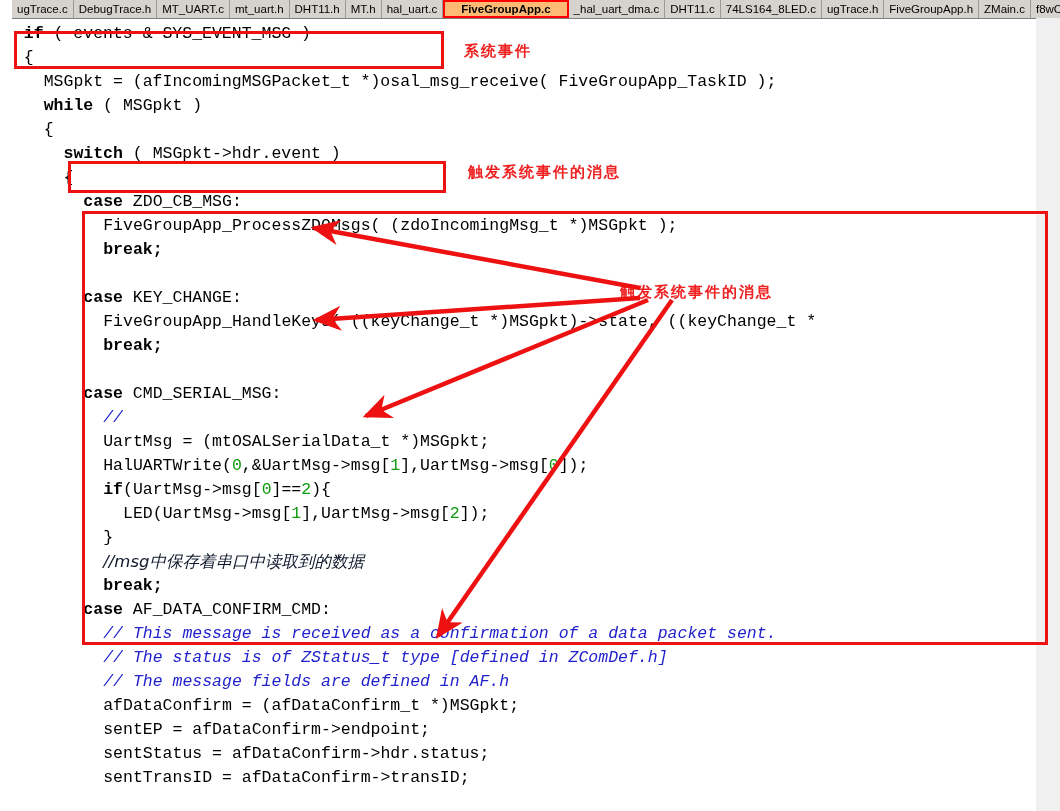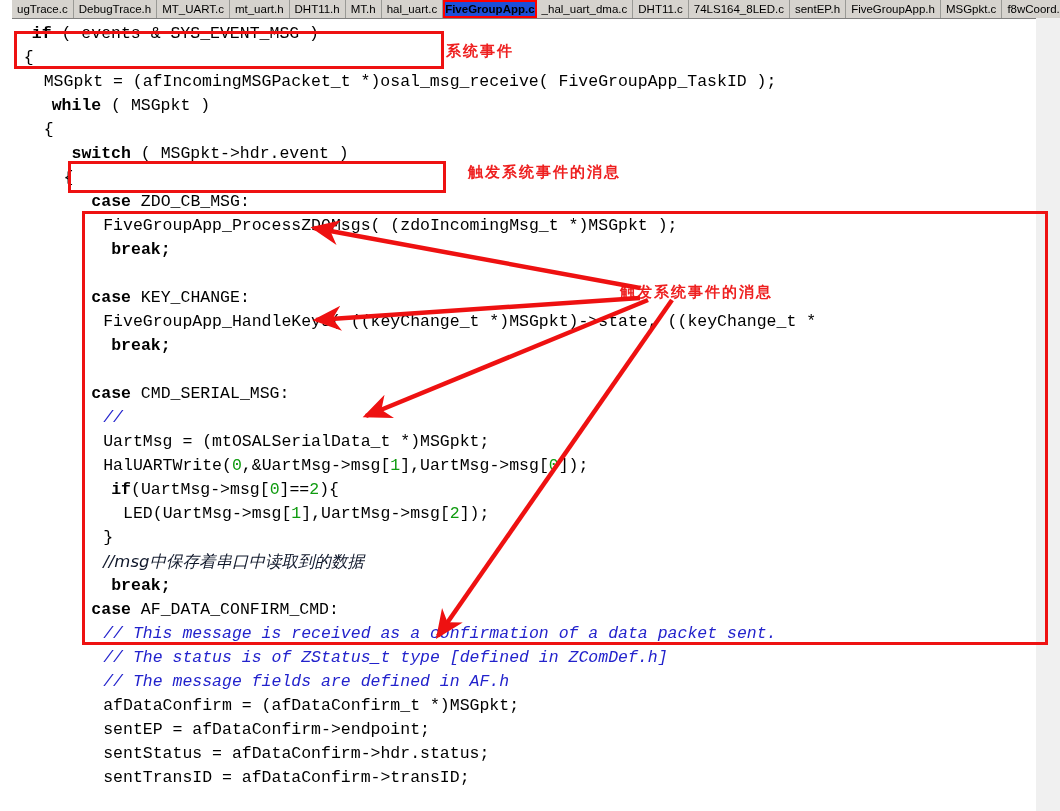--- a/index.html
+++ b/index.html
@@ -15,37 +15,37 @@
     background:#d6d3ce;border-bottom:1px solid #808080;
     display:flex;align-items:stretch;overflow:hidden;
     font-family:"Liberation Sans","DejaVu Sans",sans-serif;
   }
   .tab{
     display:flex;align-items:center;padding:0 5px;
     font-size:11.5px;color:#000;white-space:nowrap;
     border-right:1px solid #9a9a96;background:#d6d3ce;flex:0 0 auto;
   }
   .tab.active{
-    background:#1d4ed8;font-weight:bold;
-    border:2px solid #ff0000;padding:0 0;
+    background:#fdba74;font-weight:bold;
+    border:2px solid #ff0000;padding:0 16px;
   }
 
   
   .right-gutter{
     position:absolute;right:0;top:18px;width:24px;height:793px;background:#f0f0f0;
   }
 
   
   .code{
     position:absolute;left:0;top:18px;width:1060px;height:793px;
     font-size:16.5px;line-height:24px;white-space:pre;color:#111;
     letter-spacing:0px;
   }
   .ln{position:absolute;left:0;white-space:pre;}
-  .kw{font-weight:bold;color:#000;margin-left:8px;}
+  .kw{font-weight:bold;color:#000;}
   .id{color:#000000;}
   .num{color:#0f9b0f;}
   .cmt{color:#2222cc;font-style:italic;}
   .cmt-cn{color:#0f172a;font-style:italic;font-family:"DejaVu Sans","Liberation Sans",sans-serif;}
 
   
   .rbox{position:absolute;border:3px solid #ee1111;box-sizing:border-box;pointer-events:none;}
 
   
   .cn-note{
@@ -66,38 +66,38 @@
       <div class="tab">DebugTrace.h</div>
       <div class="tab">MT_UART.c</div>
       <div class="tab">mt_uart.h</div>
       <div class="tab">DHT11.h</div>
       <div class="tab">MT.h</div>
       <div class="tab">hal_uart.c</div>
       <div class="tab active">FiveGroupApp.c</div>
       <div class="tab">_hal_uart_dma.c</div>
       <div class="tab">DHT11.c</div>
       <div class="tab">74LS164_8LED.c</div>
-      <div class="tab">sentEP.h</div>
+      <div class="tab">ugTrace.h</div>
       <div class="tab">FiveGroupApp.h</div>
-      <div class="tab">MSGpkt.c</div>
+      <div class="tab">ZMain.c</div>
       <div class="tab">f8wCoord.cfg</div>
     </div>
 
   <div class="right-gutter"></div>
 
   <div class="code" id="code"><div class="ln" style="top: 4px; left: 23.84px;"><span class="kw">if</span><span class="id"> ( events &amp; SYS_EVENT_MSG )</span></div><div class="ln" style="top: 28px; left: 23.84px;"><span class="id">{</span></div><div class="ln" style="top: 52px; left: 43.68px;"><span class="id">MSGpkt = (afIncomingMSGPacket_t *)osal_msg_receive( FiveGroupApp_TaskID );</span></div><div class="ln" style="top: 76px; left: 43.68px;"><span class="kw">while</span><span class="id"> ( MSGpkt )</span></div><div class="ln" style="top: 100px; left: 43.68px;"><span class="id">{</span></div><div class="ln" style="top: 124px; left: 63.52px;"><span class="kw">switch</span><span class="id"> ( MSGpkt-&gt;hdr.event )</span></div><div class="ln" style="top: 148px; left: 63.52px;"><span class="id">{</span></div><div class="ln" style="top: 172px; left: 83.36px;"><span class="kw">case</span><span class="id"> ZDO_CB_MSG:</span></div><div class="ln" style="top: 196px; left: 103.2px;"><span class="id">FiveGroupApp_ProcessZDOMsgs( (zdoIncomingMsg_t *)MSGpkt );</span></div><div class="ln" style="top: 220px; left: 103.2px;"><span class="kw">break;</span></div><div class="ln" style="top: 244px; left: 4px;"></div><div class="ln" style="top: 268px; left: 83.36px;"><span class="kw">case</span><span class="id"> KEY_CHANGE:</span></div><div class="ln" style="top: 292px; left: 103.2px;"><span class="id">FiveGroupApp_HandleKeys( ((keyChange_t *)MSGpkt)-&gt;state, ((keyChange_t *</span></div><div class="ln" style="top: 316px; left: 103.2px;"><span class="kw">break;</span></div><div class="ln" style="top: 340px; left: 4px;"></div><div class="ln" style="top: 364px; left: 83.36px;"><span class="kw">case</span><span class="id"> CMD_SERIAL_MSG:</span></div><div class="ln" style="top: 388px; left: 103.2px;"><span class="cmt">//</span></div><div class="ln" style="top: 412px; left: 103.2px;"><span class="id">UartMsg = (mtOSALSerialData_t *)MSGpkt;</span></div><div class="ln" style="top: 436px; left: 103.2px;"><span class="id">HalUARTWrite(</span><span class="num">0</span><span class="id">,&amp;UartMsg-&gt;msg[</span><span class="num">1</span><span class="id">],UartMsg-&gt;msg[</span><span class="num">0</span><span class="id">]);</span></div><div class="ln" style="top: 460px; left: 103.2px;"><span class="kw">if</span><span class="id">(UartMsg-&gt;msg[</span><span class="num">0</span><span class="id">]==</span><span class="num">2</span><span class="id">){</span></div><div class="ln" style="top: 484px; left: 123.04px;"><span class="id">LED(UartMsg-&gt;msg[</span><span class="num">1</span><span class="id">],UartMsg-&gt;msg[</span><span class="num">2</span><span class="id">]);</span></div><div class="ln" style="top: 508px; left: 103.2px;"><span class="id">}</span></div><div class="ln" style="top: 532px; left: 103.2px;"><span class="cmt-cn">//msg中保存着串口中读取到的数据</span></div><div class="ln" style="top: 556px; left: 103.2px;"><span class="kw">break;</span></div><div class="ln" style="top: 580px; left: 83.36px;"><span class="kw">case</span><span class="id"> AF_DATA_CONFIRM_CMD:</span></div><div class="ln" style="top: 604px; left: 103.2px;"><span class="cmt">// This message is received as a confirmation of a data packet sent.</span></div><div class="ln" style="top: 628px; left: 103.2px;"><span class="cmt">// The status is of ZStatus_t type [defined in ZComDef.h]</span></div><div class="ln" style="top: 652px; left: 103.2px;"><span class="cmt">// The message fields are defined in AF.h</span></div><div class="ln" style="top: 676px; left: 103.2px;"><span class="id">afDataConfirm = (afDataConfirm_t *)MSGpkt;</span></div><div class="ln" style="top: 700px; left: 103.2px;"><span class="id">sentEP = afDataConfirm-&gt;endpoint;</span></div><div class="ln" style="top: 724px; left: 103.2px;"><span class="id">sentStatus = afDataConfirm-&gt;hdr.status;</span></div><div class="ln" style="top: 748px; left: 103.2px;"><span class="id">sentTransID = afDataConfirm-&gt;transID;</span></div></div>
 
   <div id="boxes">
       <div class="rbox" style="left: 14px; top: 31px; width: 430px; height: 38px;"></div>
       <div class="rbox" style="left: 68px; top: 161px; width: 378px; height: 32px;"></div>
       <div class="rbox" style="left: 82px; top: 211px; width: 966px; height: 434px;"></div>
     </div>
 
   <div id="notes">
-      <div class="cn-note" style="left: 446px; top: 42px;">系统事件</div>
+      <div class="cn-note" style="left: 464px; top: 42px;">系统事件</div>
       <div class="cn-note" style="left: 468px; top: 163px;">触发系统事件的消息</div>
       <div class="cn-note" style="left: 620px; top: 283px;">触发系统事件的消息</div>
     </div>
 
   <svg class="arrows" viewBox="0 0 1060 811" xmlns="http://www.w3.org/2000/svg">
     <defs>
       <marker id="ah" markerWidth="7" markerHeight="7" refX="5.6" refY="3.1" orient="auto" markerUnits="strokeWidth">
         <path d="M0,0.3 L6.4,3.1 L0,5.9 L1.9,3.1 Z" fill="#ee1111"></path>
       </marker>
     </defs>

